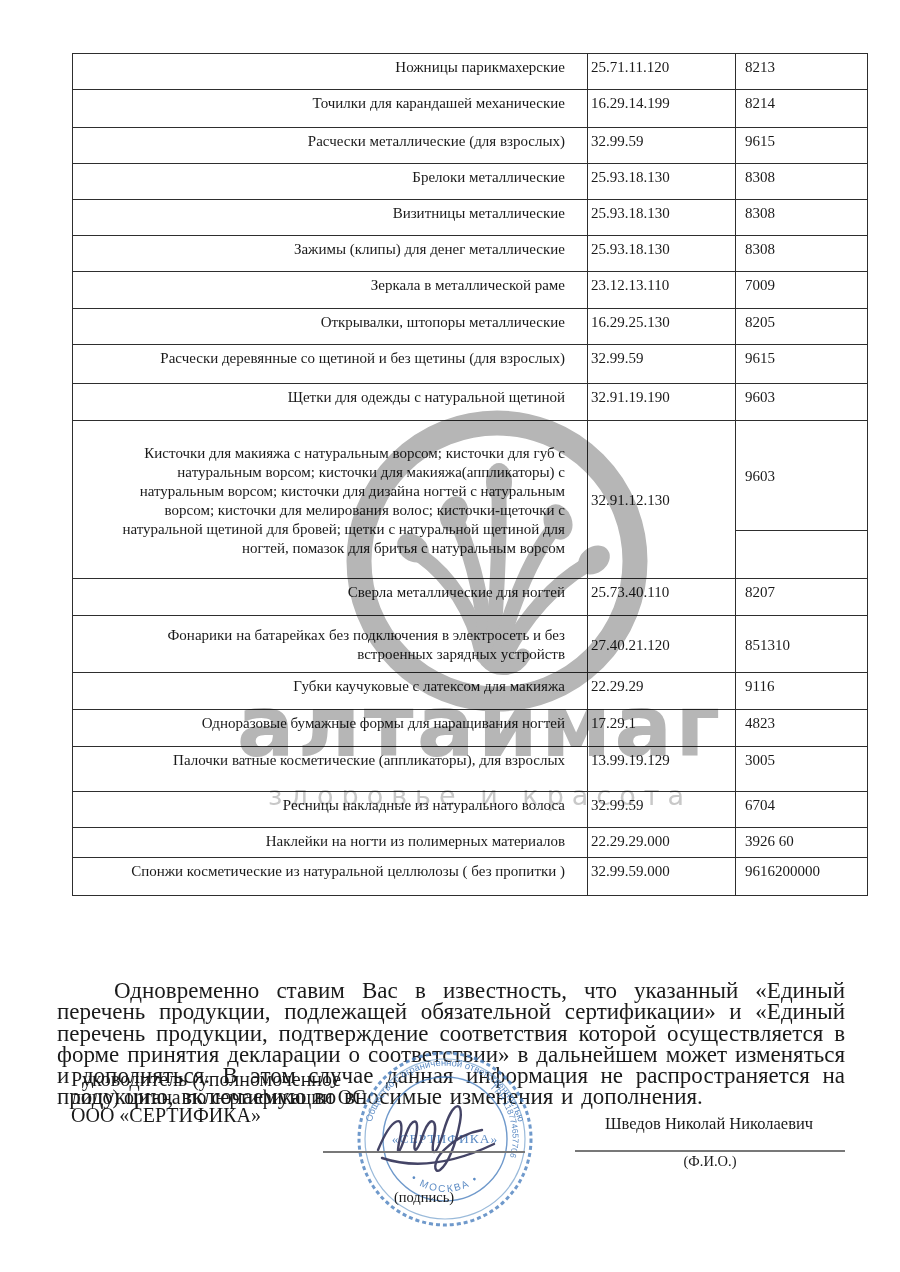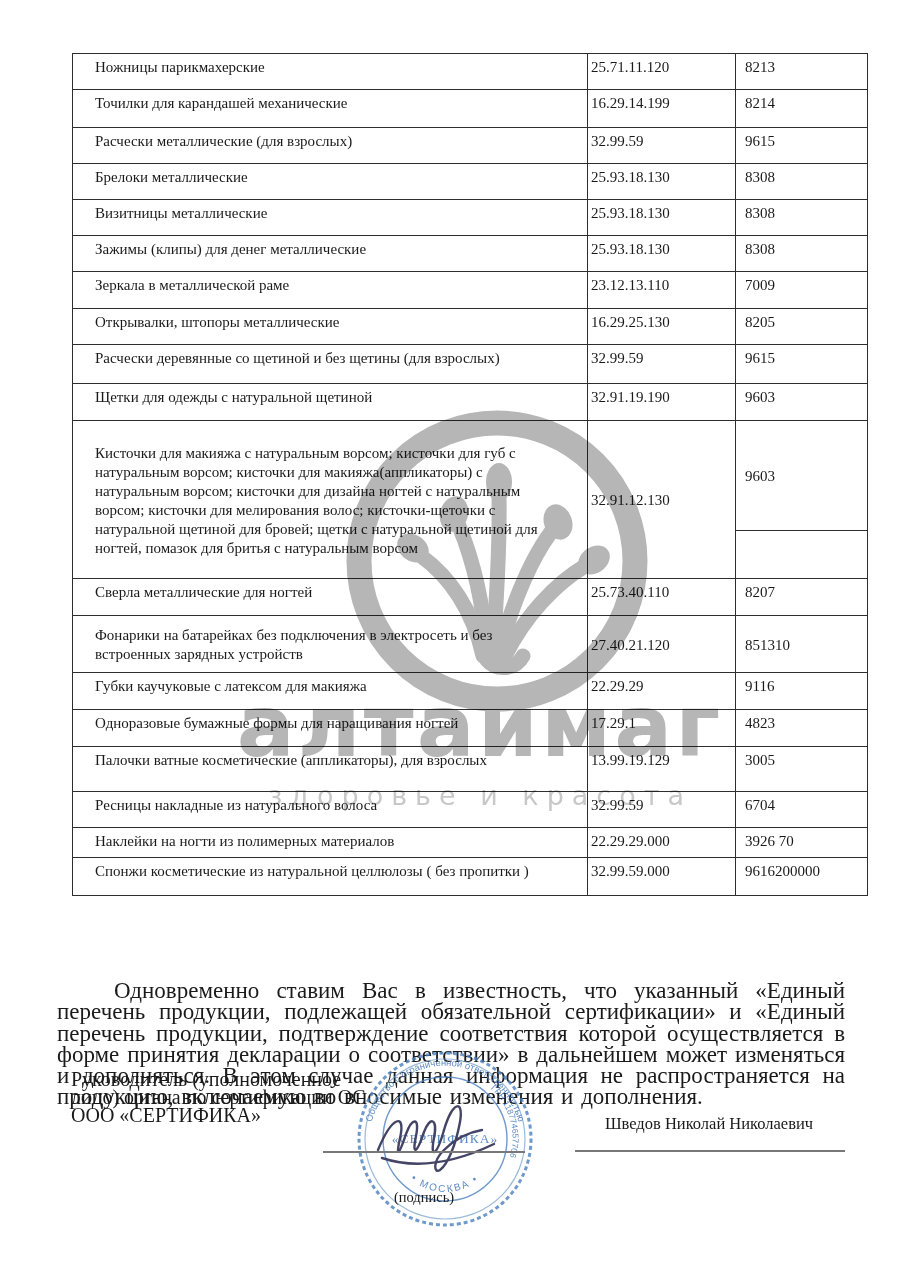--- a/index.html
+++ b/index.html
@@ -19,21 +19,21 @@
     border-collapse:collapse;
     table-layout:fixed;
     font-size:15px;line-height:19px;
   }
   .doc-table td{
     border:1.4px solid #2e2e2e;
     vertical-align:top;
     padding:4px 3px 2px 3px;
     overflow:hidden;
   }
-  .doc-table td.c-name{width:470px;text-align:left;padding-left:22px;padding-right:22px;}
+  .doc-table td.c-name{width:470px;text-align:right;padding-left:22px;padding-right:22px;}
   .doc-table td.c-code{width:141px;text-align:left;padding-left:3px;}
   .doc-table td.c-val{width:119px;text-align:left;padding-left:9px;}
   .doc-table td.v-mid{vertical-align:middle;}
   
   .watermark{
     position:absolute;left:0;top:0;width:900px;height:1132px;
     pointer-events:none;
     mix-blend-mode:multiply;
     z-index:5;
   }
@@ -176,21 +176,21 @@
           <td class="c-val">3005</td>
         </tr>
         <tr style="height: 36px;">
           <td class="c-name">Ресницы накладные из натурального волоса</td>
           <td class="c-code">32.99.59</td>
           <td class="c-val">6704</td>
         </tr>
         <tr style="height: 30px;">
           <td class="c-name">Наклейки на ногти из полимерных материалов</td>
           <td class="c-code">22.29.29.000</td>
-          <td class="c-val">3926 70</td>
+          <td class="c-val">3926 60</td>
         </tr>
         <tr style="height: 38px;">
           <td class="c-name">Спонжи косметические из натуральной целлюлозы ( без пропитки )</td>
           <td class="c-code">32.99.59.000</td>
           <td class="c-val">9616200000</td>
         </tr>
       </tbody>
   </table>
 
   <div class="watermark">
@@ -251,14 +251,15 @@
         <path d="M 30 112 C 60 122 96 120 142 98"></path>
       </g>
     </svg>
   </div>
 
   <div class="sig-line-left"></div>
   <div class="sig-caption-left">(подпись)</div>
 
   <div class="fio-name">Шведов Николай Николаевич</div>
   <div class="sig-line-right"></div>
+  <div class="fio-caption">(Ф.И.О.)</div>
 
 </div>
 
 </body></html>

